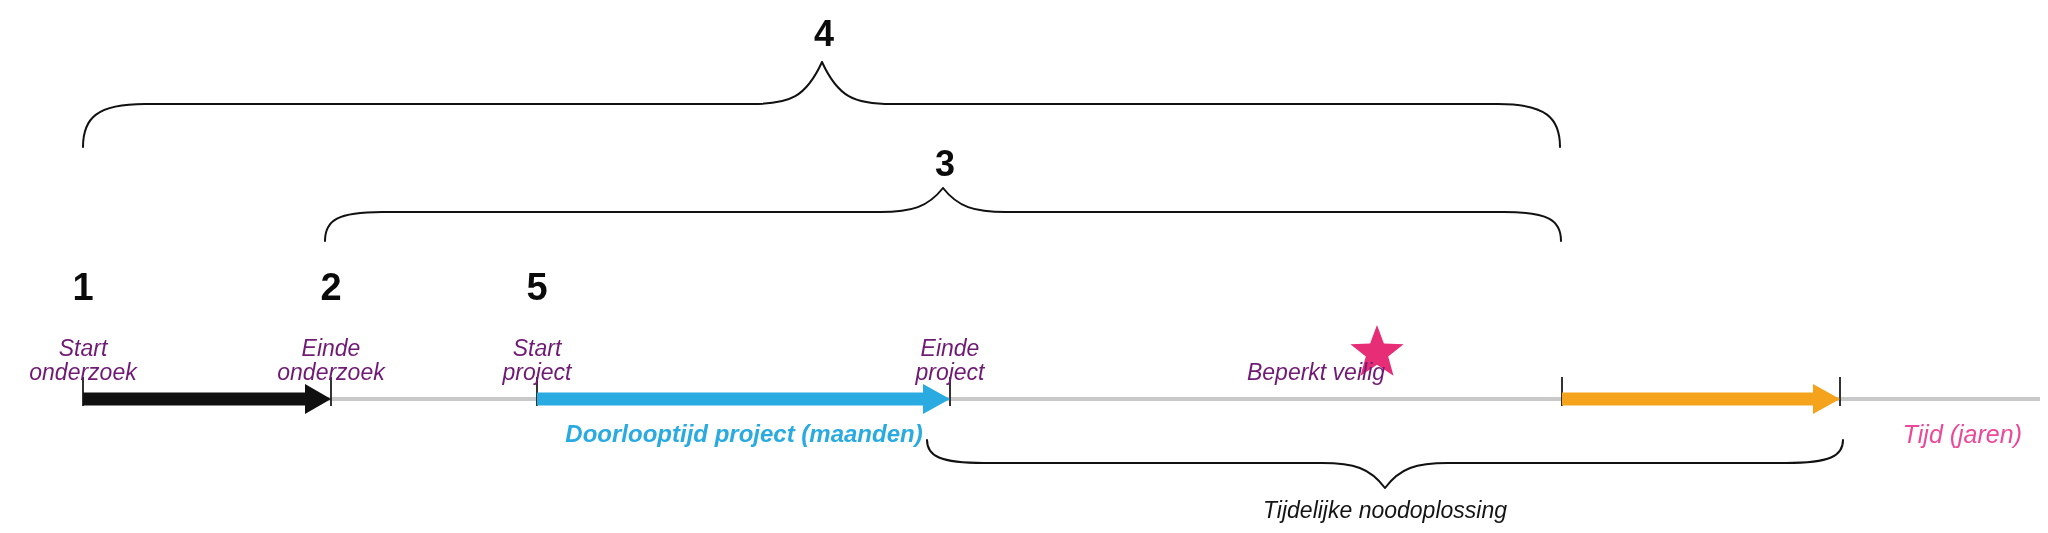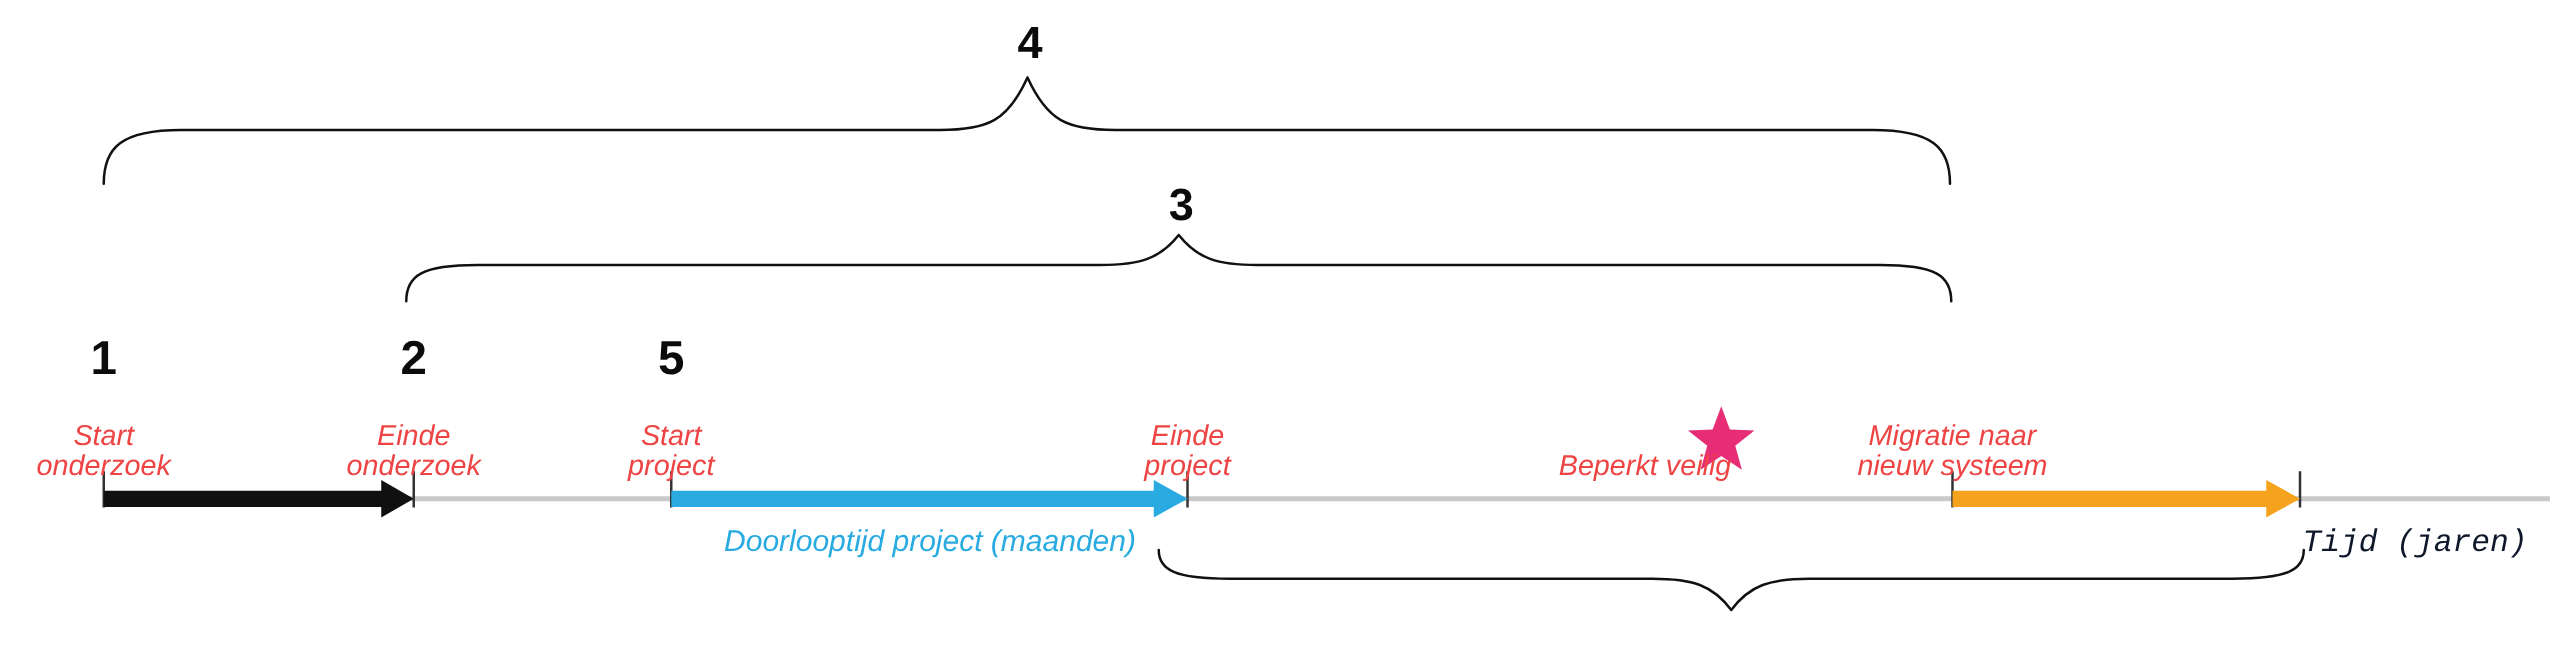--- a/index.html
+++ b/index.html
@@ -12,21 +12,21 @@
   }
   #brace-arrow-layer{position:absolute;left:0;top:0;width:2048px;height:533px;}
   .evt-label{
     position:absolute;
     bottom:149px;
     transform:translateX(-50%);
     text-align:center;
     font-style:italic;
     font-size:23px;
     line-height:24px;
-    color:#ef4444;
+    color:#701a75;
     white-space:nowrap;
   }
   .evt-num{
     position:absolute;
     transform:translateX(-50%);
     font-weight:bold;
     font-size:38px;
     line-height:1;
     color:#0b0b0b;
     white-space:nowrap;
@@ -41,29 +41,29 @@
     white-space:nowrap;
   }
   .caption-blue{
     position:absolute;
     left:744px;top:420px;
     transform:translateX(-50%);
     font-style:italic;
     font-size:24px;
     color:#29abe2;
     white-space:nowrap;
+    font-weight:bold;
   }
   .caption-axis{
     position:absolute;
     right:26px;top:420px;
     font-style:italic;
     font-size:25px;
-    color:#0f172a;
+    color:#ec4899;
     white-space:nowrap;
-    font-family:Liberation Mono, monospace;
   }
   .caption-bottom{
     position:absolute;
     left:1385px;top:497px;
     transform:translateX(-50%);
     font-style:italic;
     font-size:23px;
     color:#141414;
     white-space:nowrap;
   }
@@ -124,21 +124,18 @@
     <div>Start</div>
     <div>project</div>
   </div>
   <div class="evt-label" style="left:950px">
     <div>Einde</div>
     <div>project</div>
   </div>
   <div class="evt-label" style="left:1316px">
     <div>Beperkt veilig</div>
   </div>
-  <div class="evt-label" style="left:1562px">
-    <div>Migratie naar</div>
-    <div>nieuw systeem</div>
-  </div>
 
   <div class="caption-blue">Doorlooptijd project (maanden)</div>
   <div class="caption-axis">Tijd (jaren)</div>
+  <div class="caption-bottom">Tijdelijke noodoplossing</div>
 
 </div>
 
 </body></html>

